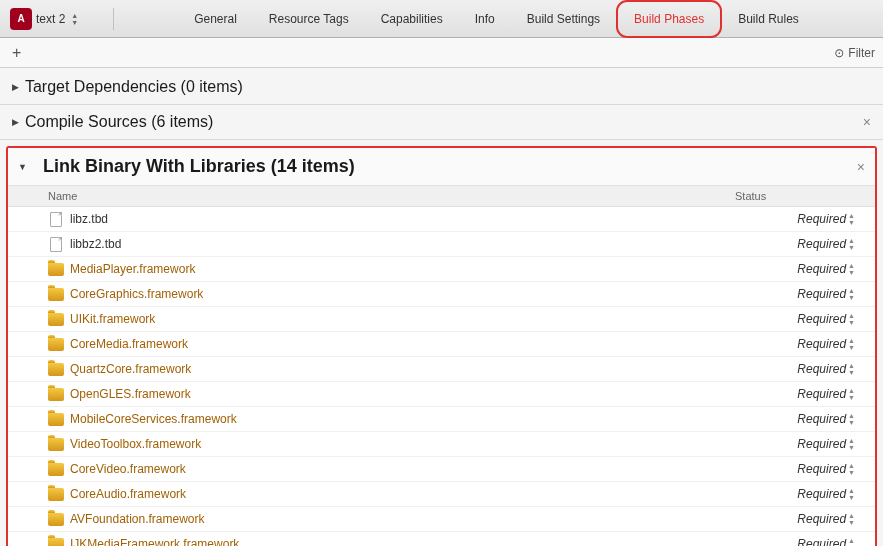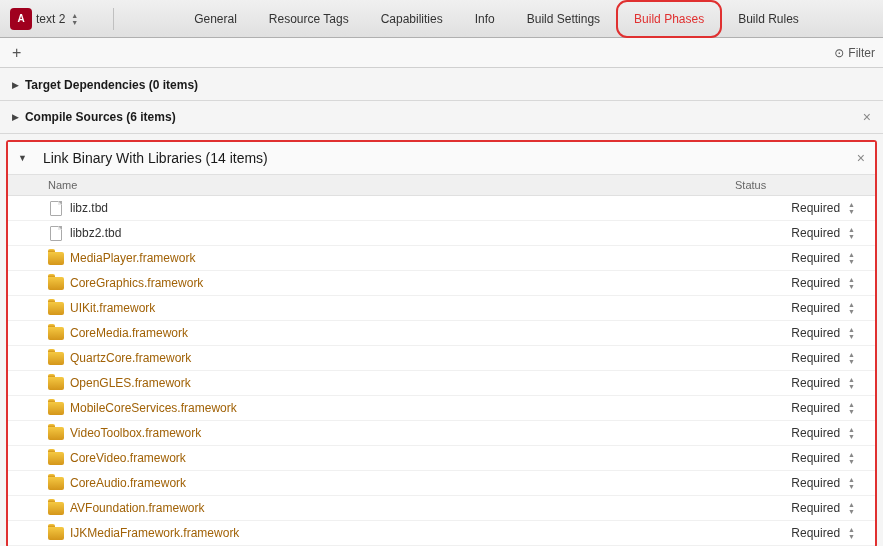--- a/index.html
+++ b/index.html
@@ -130,22 +130,22 @@
       cursor: pointer;
       user-select: none;
     }
     .triangle {
       display: inline-block;
       margin-right: 6px;
       font-size: 9px;
       color: #444;
     }
     .section-title {
-      font-weight: 700;
-      font-size: 12px;
+      font-weight: 400;
+      font-size: 16px;
     }
     .section-close {
       margin-left: auto;
       color: #888;
       font-size: 14px;
       cursor: pointer;
     }
 
     
     .link-binary-section {
@@ -156,22 +156,22 @@
     }
     .link-binary-header {
       display: flex;
       align-items: center;
       padding: 8px 10px;
       border-bottom: 1px solid #e0e0e0;
       cursor: pointer;
       background: #fafafa;
     }
     .link-binary-title {
-      font-weight: 400;
-      font-size: 14px;
+      font-weight: 700;
+      font-size: 18px;
       padding-left: 10px;
     }
 
     
     .lib-table {
       width: 100%;
     }
     .lib-table-header {
       display: flex;
       padding: 4px 20px 4px 40px;
@@ -242,21 +242,22 @@
     }
     .lib-name.plain { color: #333; }
     .lib-status {
       width: 120px;
       text-align: right;
       font-size: 12px;
       color: #333;
       display: flex;
       align-items: center;
       justify-content: flex-end;
-      gap: 6px;
+      gap: 0;
+      font-style: italic;
     }
     .status-stepper {
       display: flex;
       flex-direction: column;
       font-size: 7px;
       color: #888;
       margin-left: 2px;
     }
 
     

